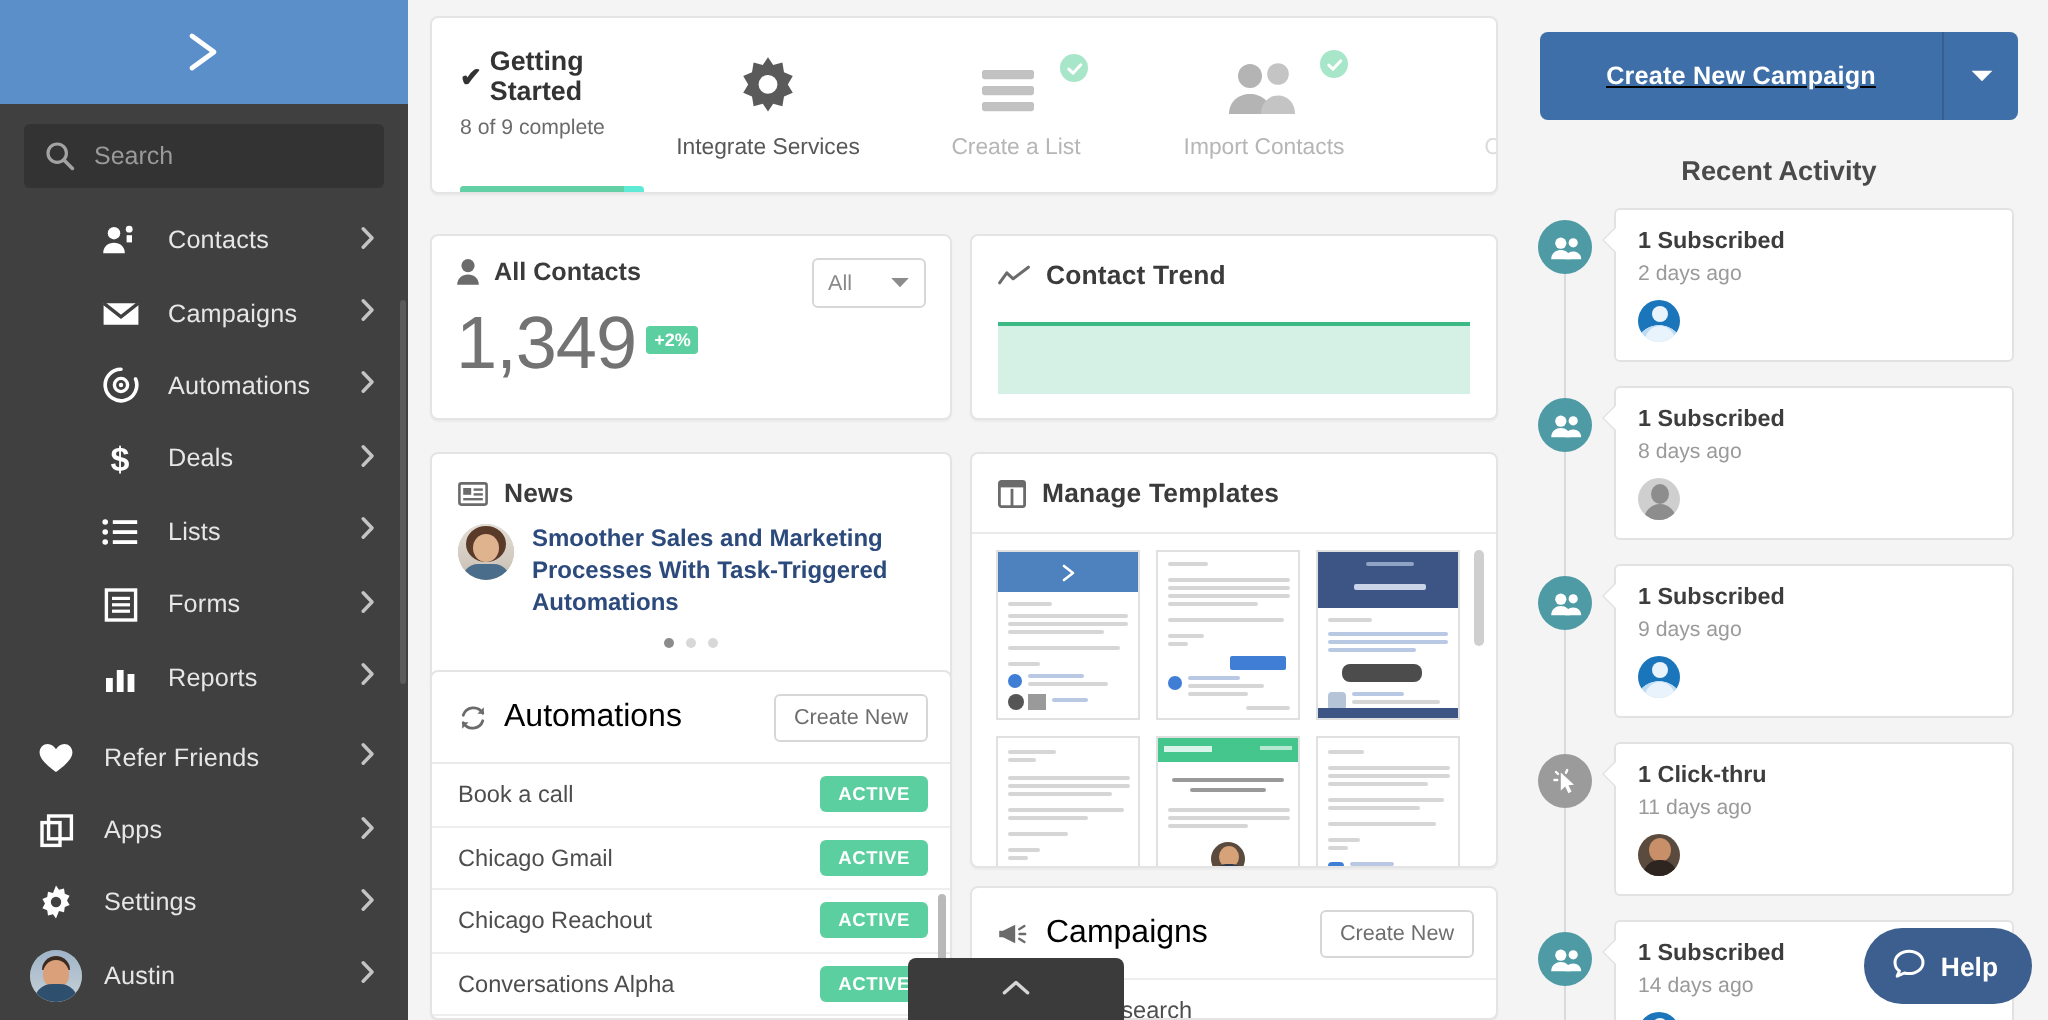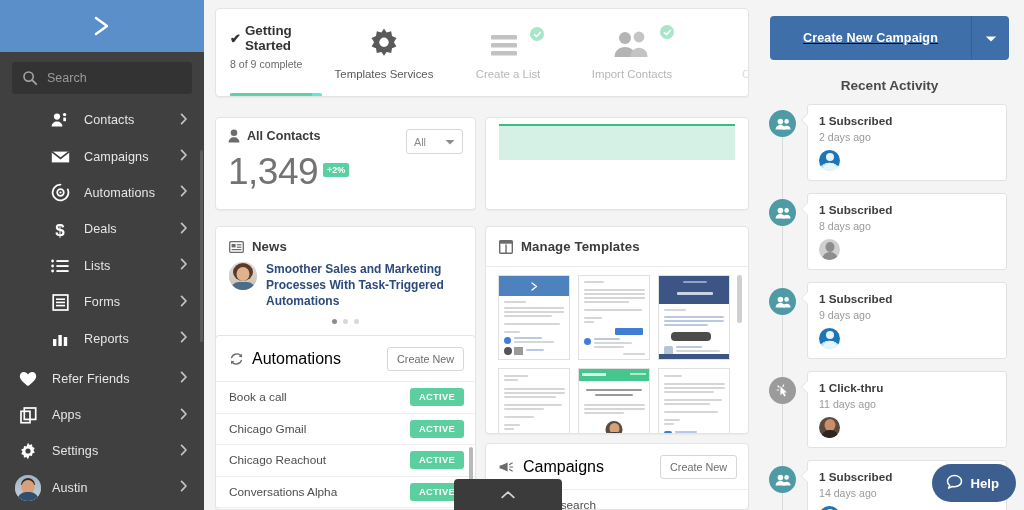--- a/index.html
+++ b/index.html
@@ -477,21 +477,21 @@
 
         <div class="gs-steps">
 
           <div class="gs-step">
             <div class="gico">
               <svg width="34" height="34" viewBox="0 0 34 34">
                 <path d="M17 1.6l2.6 3.9 4.6-1.2.8 4.8 4.4 1.9-2.5 4.2 2.5 4.2-4.4 1.9-.8 4.8-4.6-1.2L17 28.8l-2.6-3.9-4.6 1.2-.8-4.8-4.4-1.9 2.5-4.2-2.5-4.2 4.4-1.9.8-4.8 4.6 1.2z" fill="#5a5a5a"></path>
                 <circle cx="17" cy="15.2" r="4.7" fill="#ffffff"></circle>
               </svg>
             </div>
-            <div class="glab">Templates Services</div>
+            <div class="glab">Integrate Services</div>
           </div>
 
           <div class="gs-step done">
             <div class="gico">
               <svg width="40" height="28" viewBox="0 0 40 28">
                 <rect x="3" y="5" width="26" height="4.6" rx="1.2" fill="#c2c2c2"></rect>
                 <rect x="3" y="13" width="26" height="4.6" rx="1.2" fill="#c2c2c2"></rect>
                 <rect x="3" y="21" width="26" height="4.6" rx="1.2" fill="#c2c2c2"></rect>
               </svg>
               <span class="gs-check" style="right:26px; top:4px;">
@@ -549,20 +549,28 @@
           </span>
         </div>
       </div>
       <div class="ac-num">
         <span class="n">1,349</span>
         <span class="ac-badge">+2%</span>
       </div>
     </div>
 
     <div class="card" id="ctrend">
+      <div class="card-head">
+        <span class="card-ico">
+          <svg width="16" height="12" viewBox="0 0 16 12">
+            <path d="M0.8 9.4 L4.4 4.4 L7.6 7.4 L15.2 1.6" fill="none" stroke="#6b6b6b" stroke-width="1.5" stroke-linecap="round" stroke-linejoin="round"></path>
+          </svg>
+        </span>
+        <span class="ct">Contact Trend</span>
+      </div>
       <div class="ct-plot"></div>
     </div>
 
     <div class="card" id="news">
       <div class="card-head">
         <span class="card-ico">
           <svg width="15" height="12" viewBox="0 0 15 12">
             <rect x="0.7" y="0.7" width="13.6" height="10.6" rx="1" fill="none" stroke="#6b6b6b" stroke-width="1.3"></rect>
             <rect x="2.6" y="3" width="4" height="3.4" fill="#6b6b6b"></rect>
             <rect x="7.8" y="3.2" width="4.6" height="1.2" fill="#6b6b6b"></rect>

